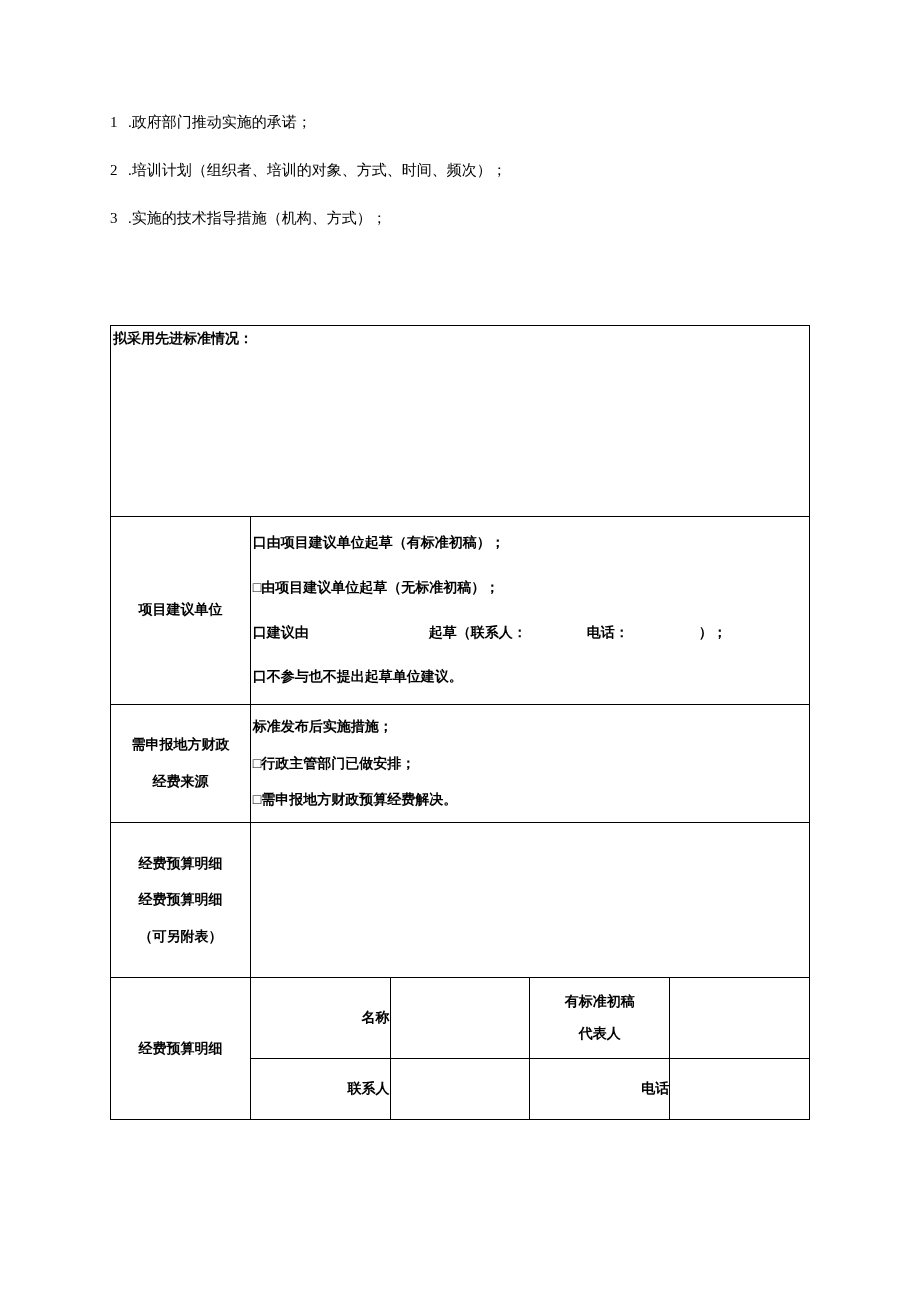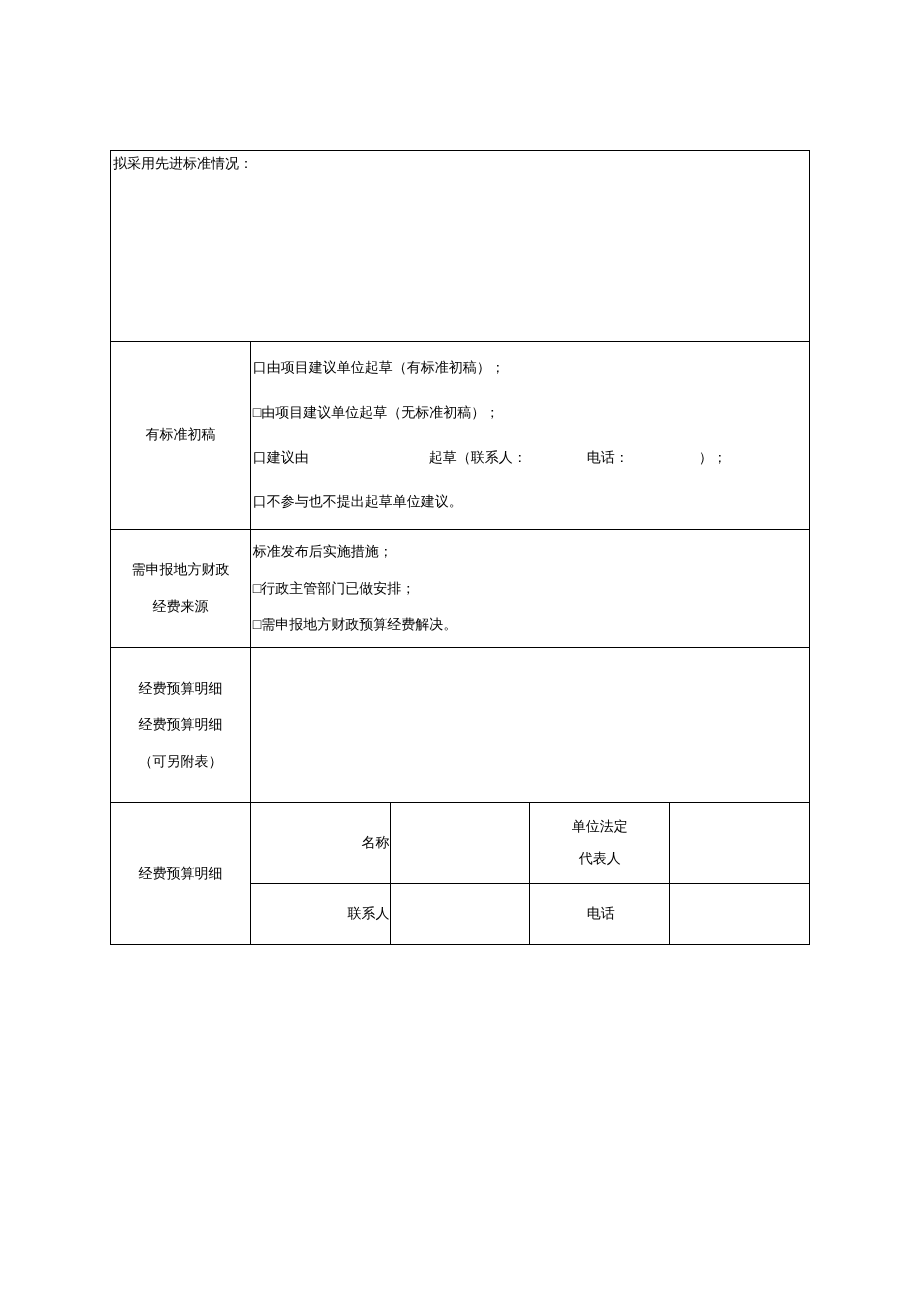--- a/index.html
+++ b/index.html
@@ -18,22 +18,23 @@
     margin: 0 0 24px 0;
     line-height: 1.6;
   }
   .intro .list-line .num {
     display: inline-block;
     width: 18px;
   }
   table.form {
     border-collapse: collapse;
     width: 100%;
-    margin-top: 40px;
+    margin-top: 95px;
     table-layout: fixed;
+    font-weight: bold;
   }
   table.form td {
     border: 1px solid #000;
     padding: 0;
     vertical-align: middle;
     font-size: 14px;
   }
   .col-label {
     width: 152px;
     text-align: center;
@@ -74,32 +75,35 @@
     text-align: center;
     width: 90px;
   }
 </style>
 </head>
 <body>
 
 <div class="page">
 
   <div class="intro">
+    <p class="list-line"><span class="num">1</span><span>.政府部门推动实施的承诺；</span></p>
+    <p class="list-line"><span class="num">2</span><span>.培训计划（组织者、培训的对象、方式、时间、频次）；</span></p>
+    <p class="list-line"><span class="num">3</span><span>.实施的技术指导措施（机构、方式）；</span></p>
   </div>
 
   <table class="form">
     <tbody>
         <tr>
       <td class="row1" colspan="5">
         <div class="inner">拟采用先进标准情况：</div>
       </td>
     </tr>
 
     <tr>
-      <td class="col-label">有标准初稿</td>
+      <td class="col-label">项目建议单位</td>
       <td colspan="4">
         <div class="opts">
           <div class="opt"><span class="chk"></span><span>口由项目建议单位起草（有标准初稿）；</span></div>
           <div class="opt"><span class="chk"></span><span>□由项目建议单位起草（无标准初稿）；</span></div>
           <div class="opt">
             <span class="chk"></span><span>口建议由</span><span class="blank-short"></span><span>起草（联系人：</span><span class="blank-tiny"></span><span>电话：</span><span class="blank-mini"></span><span>）；</span>
           </div>
           <div class="opt"><span class="chk"></span><span>口不参与也不提出起草单位建议。</span></div>
         </div>
       </td>
@@ -126,28 +130,28 @@
         <div>（可另附表）</div>
       </td>
       <td colspan="4"></td>
     </tr>
 
     <tr>
       <td class="col-label" rowspan="2">经费预算明细</td>
       <td class="sub-label" style="height:80px">名称</td>
       <td class="sub-val"></td>
       <td class="sub-label2">
-        <div>单位法定</div>
+        <div>有标准初稿</div>
         <div style="margin-top:14px">代表人</div>
       </td>
       <td class="sub-val" style="width:150px"></td>
     </tr>
     <tr>
       <td class="sub-label" style="height:42px">联系人</td>
       <td class="sub-val"></td>
-      <td class="sub-label2" style="text-align:center;padding-left:2px">电话</td>
+      <td class="sub-label2" style="text-align:right;padding-left:2px">电话</td>
       <td class="sub-val"></td>
     </tr>
 
   </tbody>
     </table>
 
 </div>
 
 </body></html>

